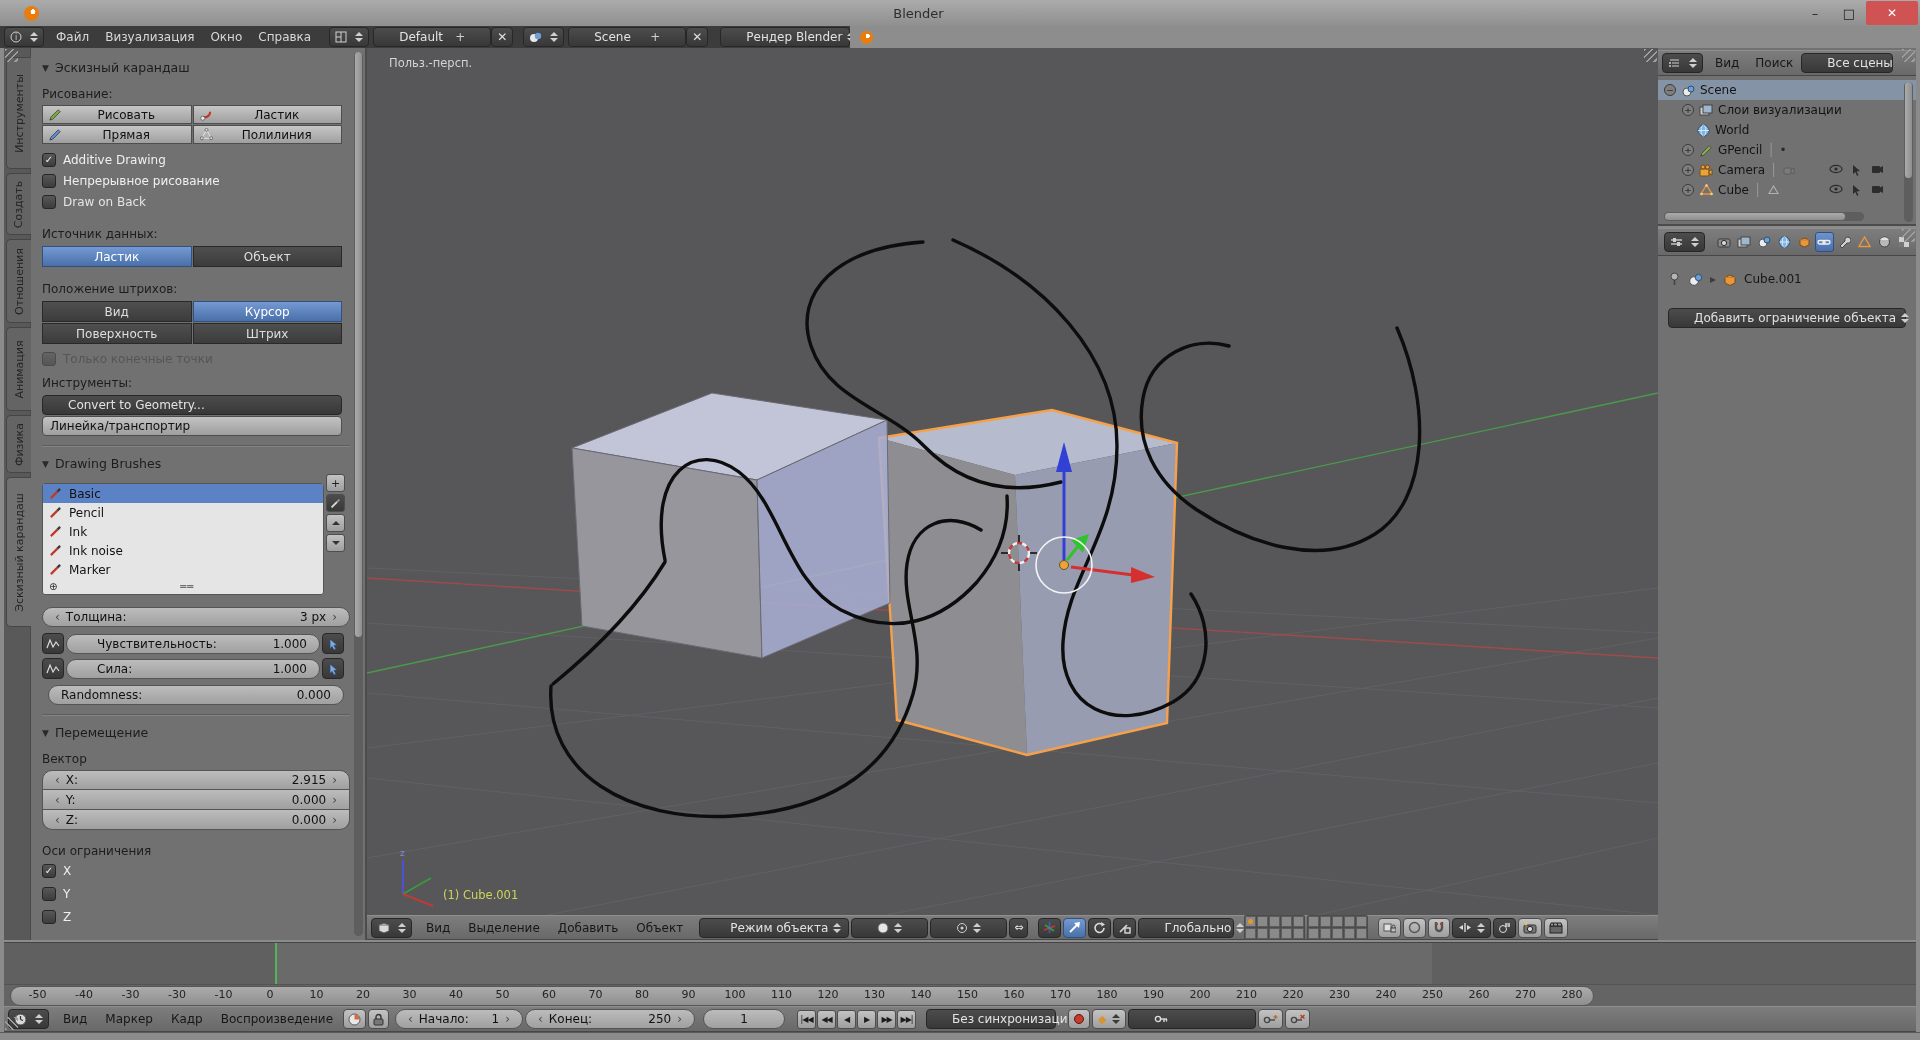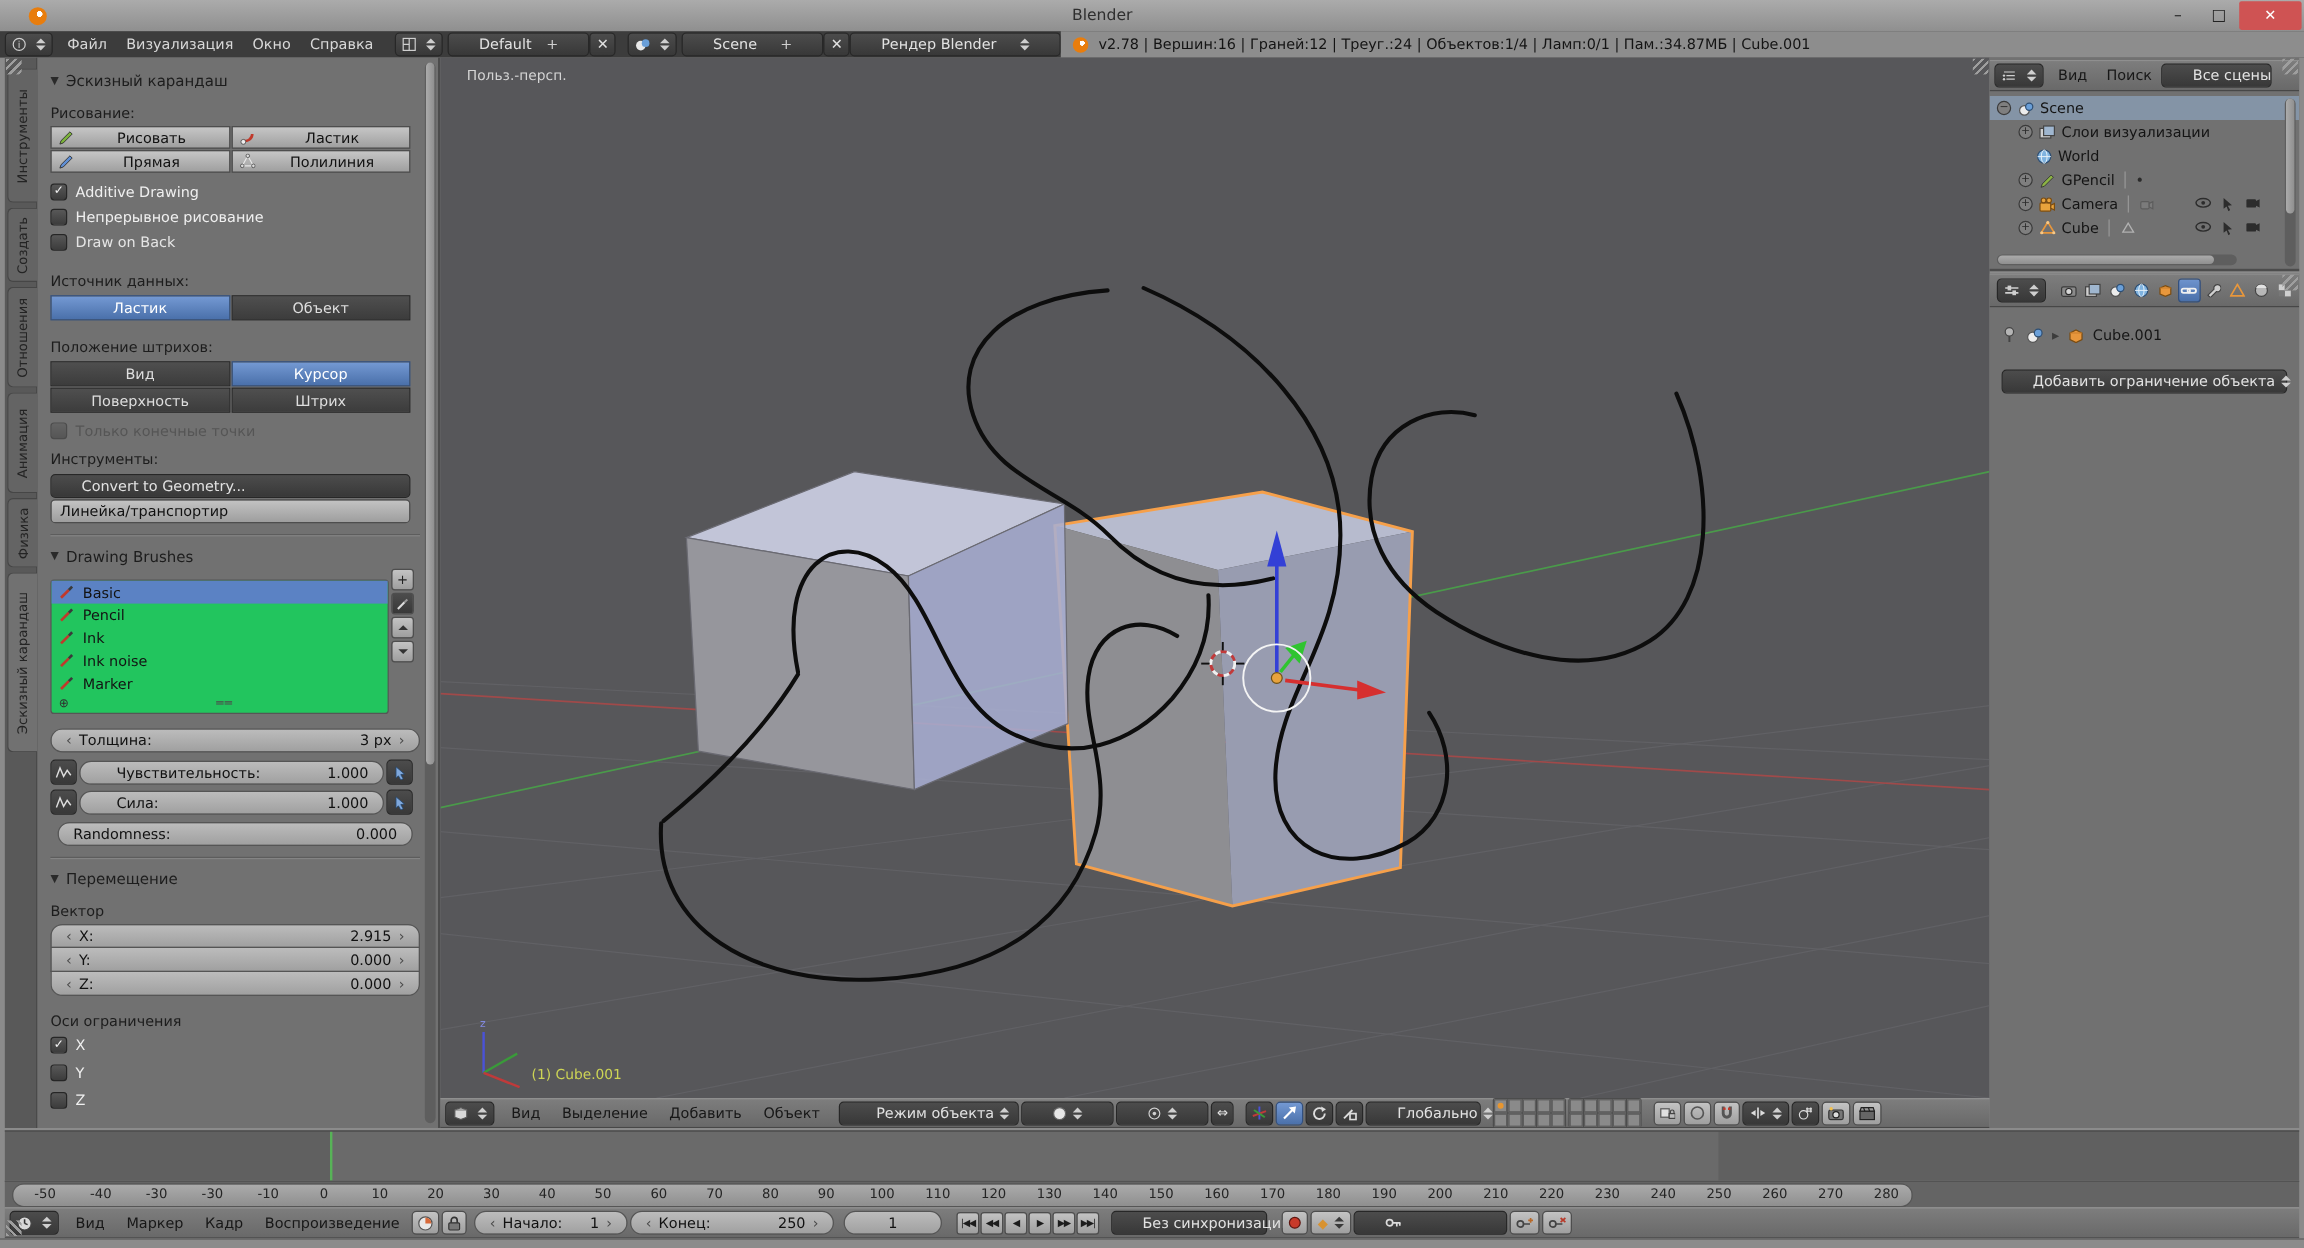--- a/index.html
+++ b/index.html
@@ -46,21 +46,21 @@
 #toolshelf{left:4px;top:48px;width:363px;height:892px;background:#717171;border-right:2px solid #4c4c4c;overflow:hidden}
 #tabcol{position:absolute;left:0;top:0;width:27px;height:892px;background:#595959;border-right:1px solid #4a4a4a}
 .vtab{position:absolute;left:2px;width:25px;background:#646464;border:1px solid #464646;border-right:none;border-radius:5px 0 0 5px;display:flex;align-items:center;justify-content:center}
 .vtab span{transform:rotate(-90deg);white-space:nowrap;font-size:11px;color:#242424}
 .vtab.active{background:#717171}
 #shelfbody{position:absolute;left:28px;top:0;width:322px;height:892px;padding:6px 10px 0 10px}
 .toolrow2{display:grid;grid-template-columns:1fr 1fr;gap:1px}
 .pbtn{background:linear-gradient(#c6c6c6,#9f9f9f);border:1px solid #4e4e4e;color:#111;display:flex;align-items:center;height:19px;padding:0 6px;gap:6px}
 .pbtn .lab{flex:1;text-align:center}
 .sep{border-top:1px solid #5d5d5d;border-bottom:1px solid #848484;margin:9px 0}
-#brushlist{background:#22c55e;border:1px solid #565656;border-radius:3px;width:282px}
+#brushlist{background:#e5e5e5;border:1px solid #565656;border-radius:3px;width:282px}
 .brow{display:flex;align-items:center;height:19px;padding:0 6px;gap:7px;color:#131313}
 .brow.on{background:#5b82c4}
 .brushico{width:13px;height:13px}
 #brushside{position:absolute;display:flex;flex-direction:column;gap:2px}
 .sbtn{width:19px;height:18px;display:flex;align-items:center;justify-content:center;background:linear-gradient(#c3c3c3,#9e9e9e);border:1px solid #4e4e4e;border-radius:3px;color:#222;font-size:11px}
 .sbtn.dark{background:linear-gradient(#4c4c4c,#383838);color:#ddd}
 .sliderrow{display:flex;gap:2px;align-items:center}
 .iconbtn{width:22px;height:21px;display:flex;align-items:center;justify-content:center;background:linear-gradient(#4c4c4c,#383838);border:1px solid #272727;border-radius:4px}
 .vecgroup .field{border-radius:0;border-top-width:0}
 .vecgroup .field:first-child{border-radius:10px 10px 0 0;border-top-width:1px}
@@ -150,30 +150,29 @@
         <i class="d"></i>
       </span>
   </span>
   <span class="btn-dark" style="width:118px">
       <span>Scene</span>
       <span style="margin-left:auto;color:#cfcfcf">+</span>
     </span>
   <span class="btn-dark" style="padding:0 5px">
       <span>✕</span>
     </span>
-  <span class="btn-dark" style="width:176px;margin-left:0">
+  <span class="btn-dark" style="width:130px;margin-left:12px">
       <span>Рендер Blender</span>
       <span class="updn">
         <i class="u"></i>
         <i class="d"></i>
       </span>
     </span>
   <div id="infostats">
     <span class="blogo" style="width:13px;height:13px"></span>
-    <span>v2.78 | Вершин:16 | Граней:12 | Треуг.:24 | Объектов:1/4 | Ламп:0/1 | Пам.:34.87МБ | Cube.001</span>
   </div>
 </div>
 
 <div id="toolshelf" class="abs">
   <div id="tabcol">
     <div class="vtab" style="top:9px;height:112px">
         <span>Инструменты</span>
       </div>
     <div class="vtab" style="top:125px;height:62px">
         <span>Создать</span>

